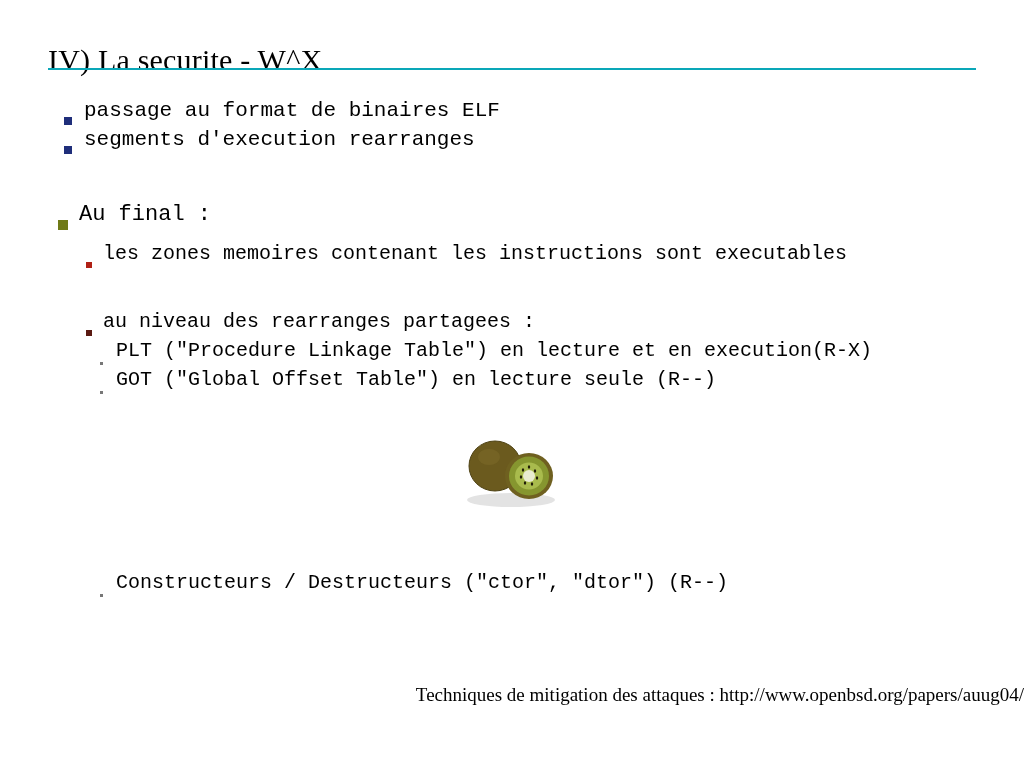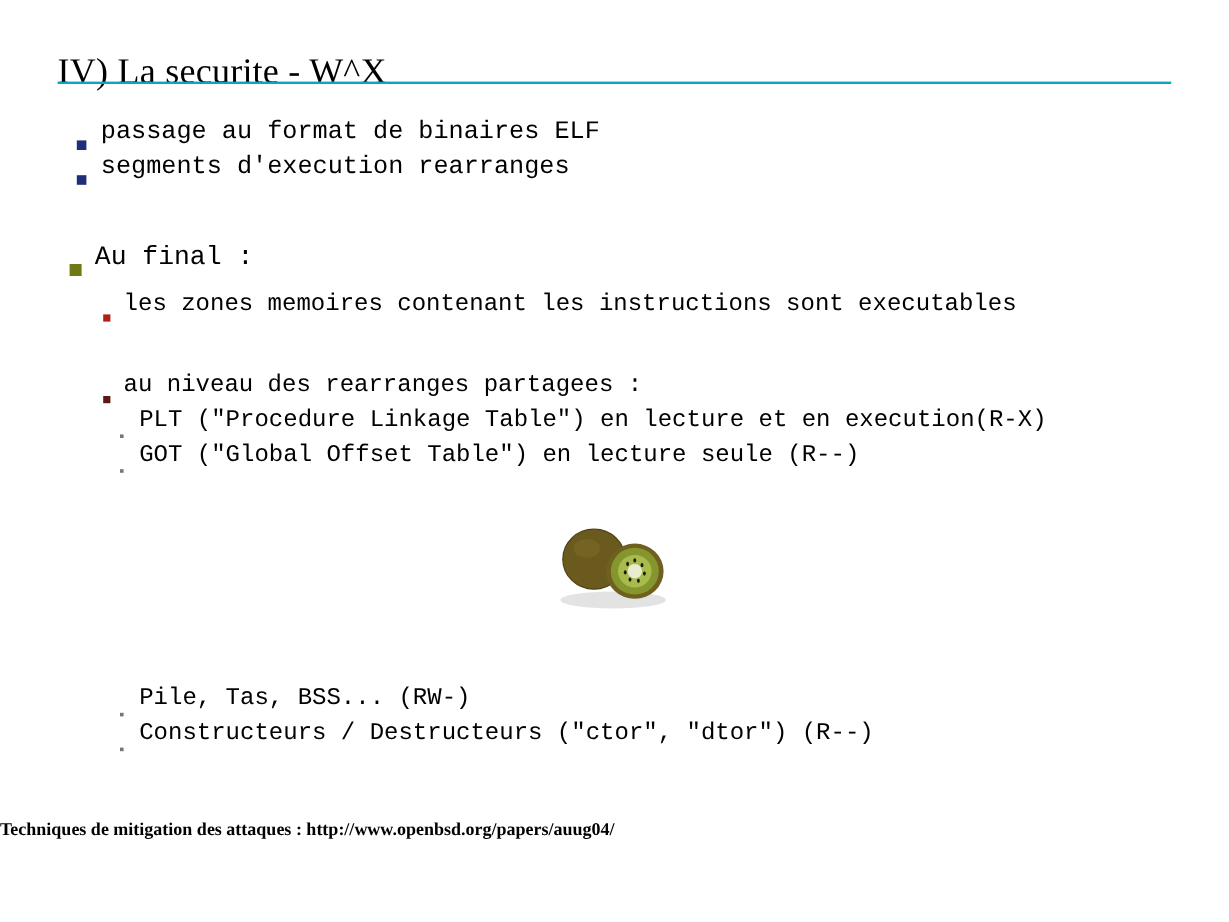--- a/index.html
+++ b/index.html
@@ -132,24 +132,24 @@
     left: 455px;
     top: 430px;
     width: 110px;
     height: 80px;
   }
   .footer-note {
     position: absolute;
     left: 0;
     top: 684px;
     width: 1024px;
-    text-align: left;
+    text-align: right;
     font-family: "Liberation Serif", serif;
-    font-weight: bold;
-    font-size: 15px;
+    font-weight: normal;
+    font-size: 19px;
     color: #000000;
   }
 </style>
 </head>
 <body>
 
 <div class="slide">
 
   <div class="slide-title">IV) La securite - W^X</div>
   <div class="title-rule"></div>
@@ -194,24 +194,20 @@
     </div>
 
     <div class="row lvl3">
       <span class="bullet"></span>
       <span class="text">GOT ("Global Offset Table") en lecture seule (R--)</span>
     </div>
 
     <div style="height:174px"></div>
 
 
-    <div class="row lvl3">
-      <span class="bullet"></span>
-      <span class="text">Pile, Tas, BSS... (RW-)</span>
-    </div>
 
     <div class="row lvl3">
       <span class="bullet"></span>
       <span class="text">Constructeurs / Destructeurs ("ctor", "dtor") (R--)</span>
     </div>
 
   </div>
 
   <div class="kiwi-wrap">
     <svg width="110" height="80" viewBox="0 0 110 80" xmlns="http://www.w3.org/2000/svg">

